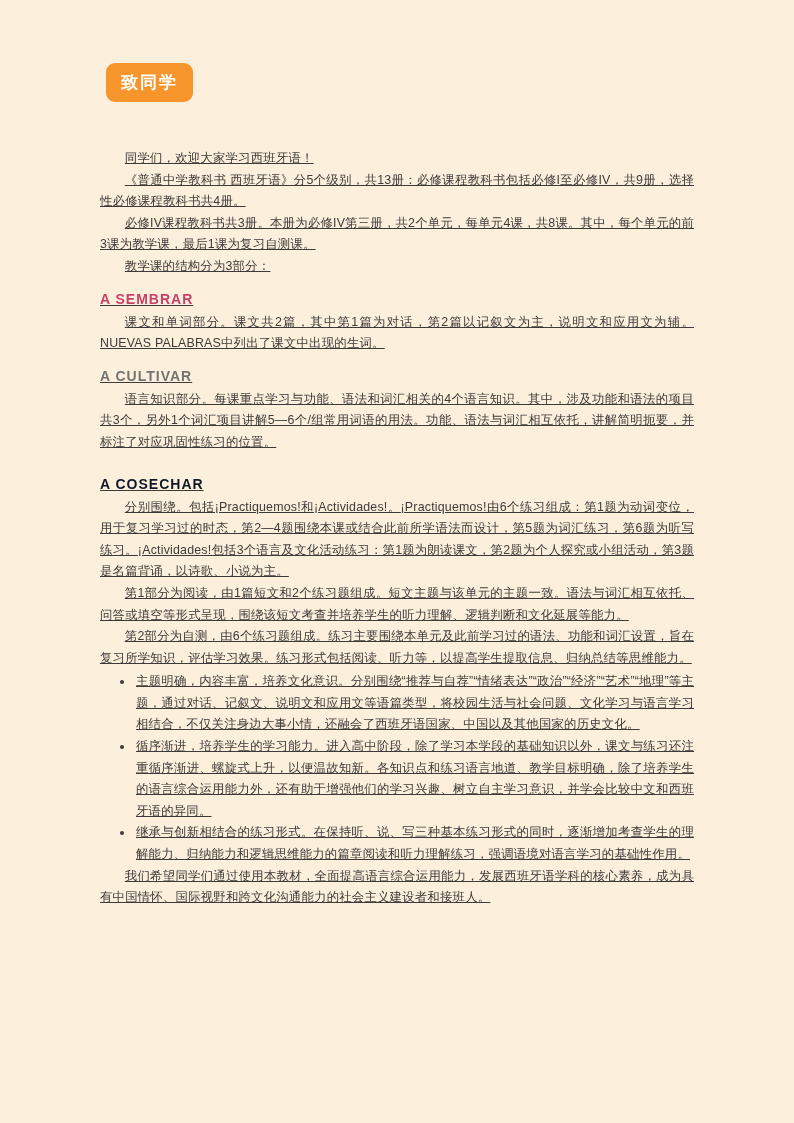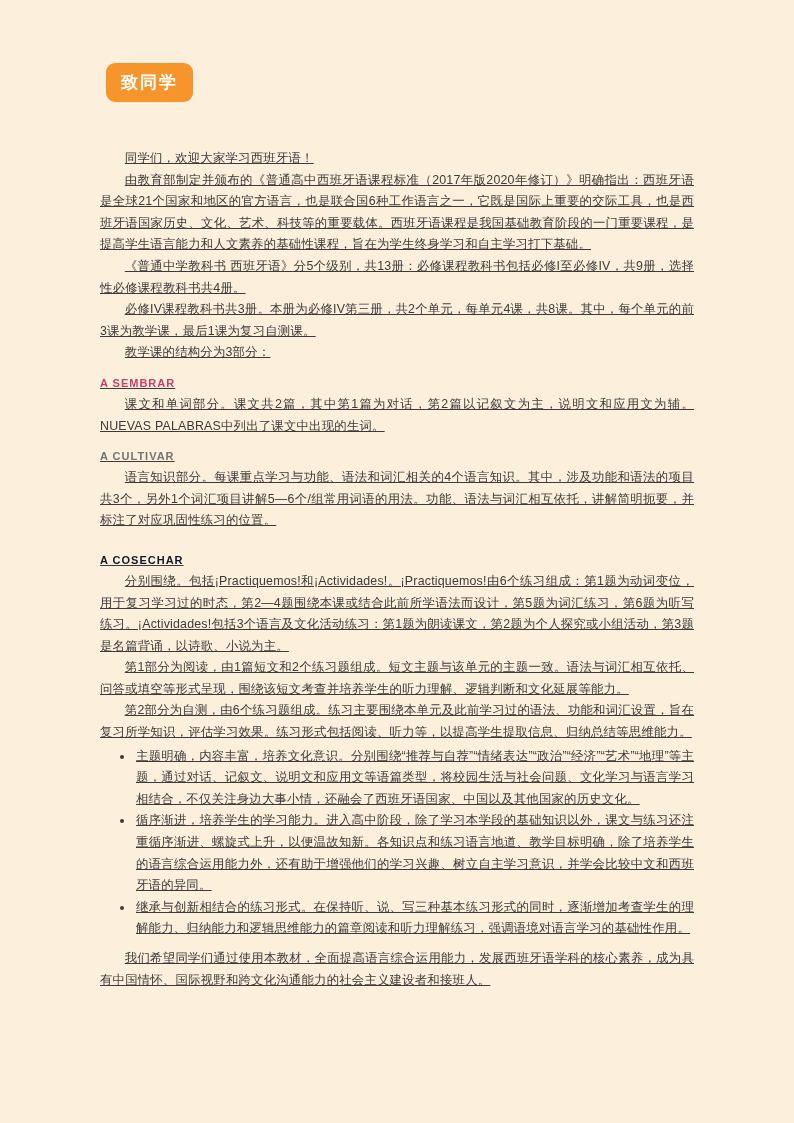--- a/index.html
+++ b/index.html
@@ -31,31 +31,31 @@
     margin: 0;
     font-size: 12.4px;
     line-height: 21.6px;
     text-align: justify;
     text-indent: 2em;
     letter-spacing: 0.2px;
   }
   p.no-indent { text-indent: 0; }
   .section-title {
     margin: 13px 0 5px 0;
-    font-size: 11px;
+    font-size: 14px;
     font-weight: bold;
     letter-spacing: 1px;
   }
   .title-sembrar  { color: #C84166; }
   .title-cultivar { color: #737373; }
   .title-cosechar { color: #0f172a; margin-top: 22px; }
   .gap-lg { margin-top: 14px; }
   .gap-xl { margin-top: 18px; }
   ul.features-list {
-    margin: 2px 0 8px 0;
+    margin: 2px 0 0 0;
     padding: 0 0 0 34px;
   }
   ul.features-list li {
     font-size: 12.4px;
     line-height: 21.6px;
     text-align: justify;
     letter-spacing: 0.2px;
     list-style: disc;
     padding-left: 2px;
   }
@@ -63,21 +63,20 @@
 </head>
 <body>
 
 <div class="page">
 
   <div class="badge">致同学</div>
 
   <div class="content">
 
     <p class="body-para">同学们，欢迎大家学习西班牙语！</p>
-    <p class="body-para">由教育部制定并颁布的《普通高中西班牙语课程标准（2017年版2020年修订）》明确指出：西班牙语是全球21个国家和地区的官方语言，也是联合国6种工作语言之一，它既是国际上重要的交际工具，也是西班牙语国家历史、文化、艺术、科技等的重要载体。西班牙语课程是我国基础教育阶段的一门重要课程，是提高学生语言能力和人文素养的基础性课程，旨在为学生终身学习和自主学习打下基础。</p>
     <p class="body-para">《普通中学教科书 西班牙语》分5个级别，共13册：必修课程教科书包括必修I至必修IV，共9册，选择性必修课程教科书共4册。</p>
     <p class="body-para">必修IV课程教科书共3册。本册为必修IV第三册，共2个单元，每单元4课，共8课。其中，每个单元的前3课为教学课，最后1课为复习自测课。</p>
     <p class="body-para">教学课的结构分为3部分：</p>
 
     <h3 class="section-title title-sembrar">A SEMBRAR</h3>
     <p class="body-para">课文和单词部分。课文共2篇，其中第1篇为对话，第2篇以记叙文为主，说明文和应用文为辅。NUEVAS PALABRAS中列出了课文中出现的生词。</p>
 
     <h3 class="section-title title-cultivar">A CULTIVAR</h3>
     <p class="body-para">语言知识部分。每课重点学习与功能、语法和词汇相关的4个语言知识。其中，涉及功能和语法的项目共3个，另外1个词汇项目讲解5—6个/组常用词语的用法。功能、语法与词汇相互依托，讲解简明扼要，并标注了对应巩固性练习的位置。</p>
 

